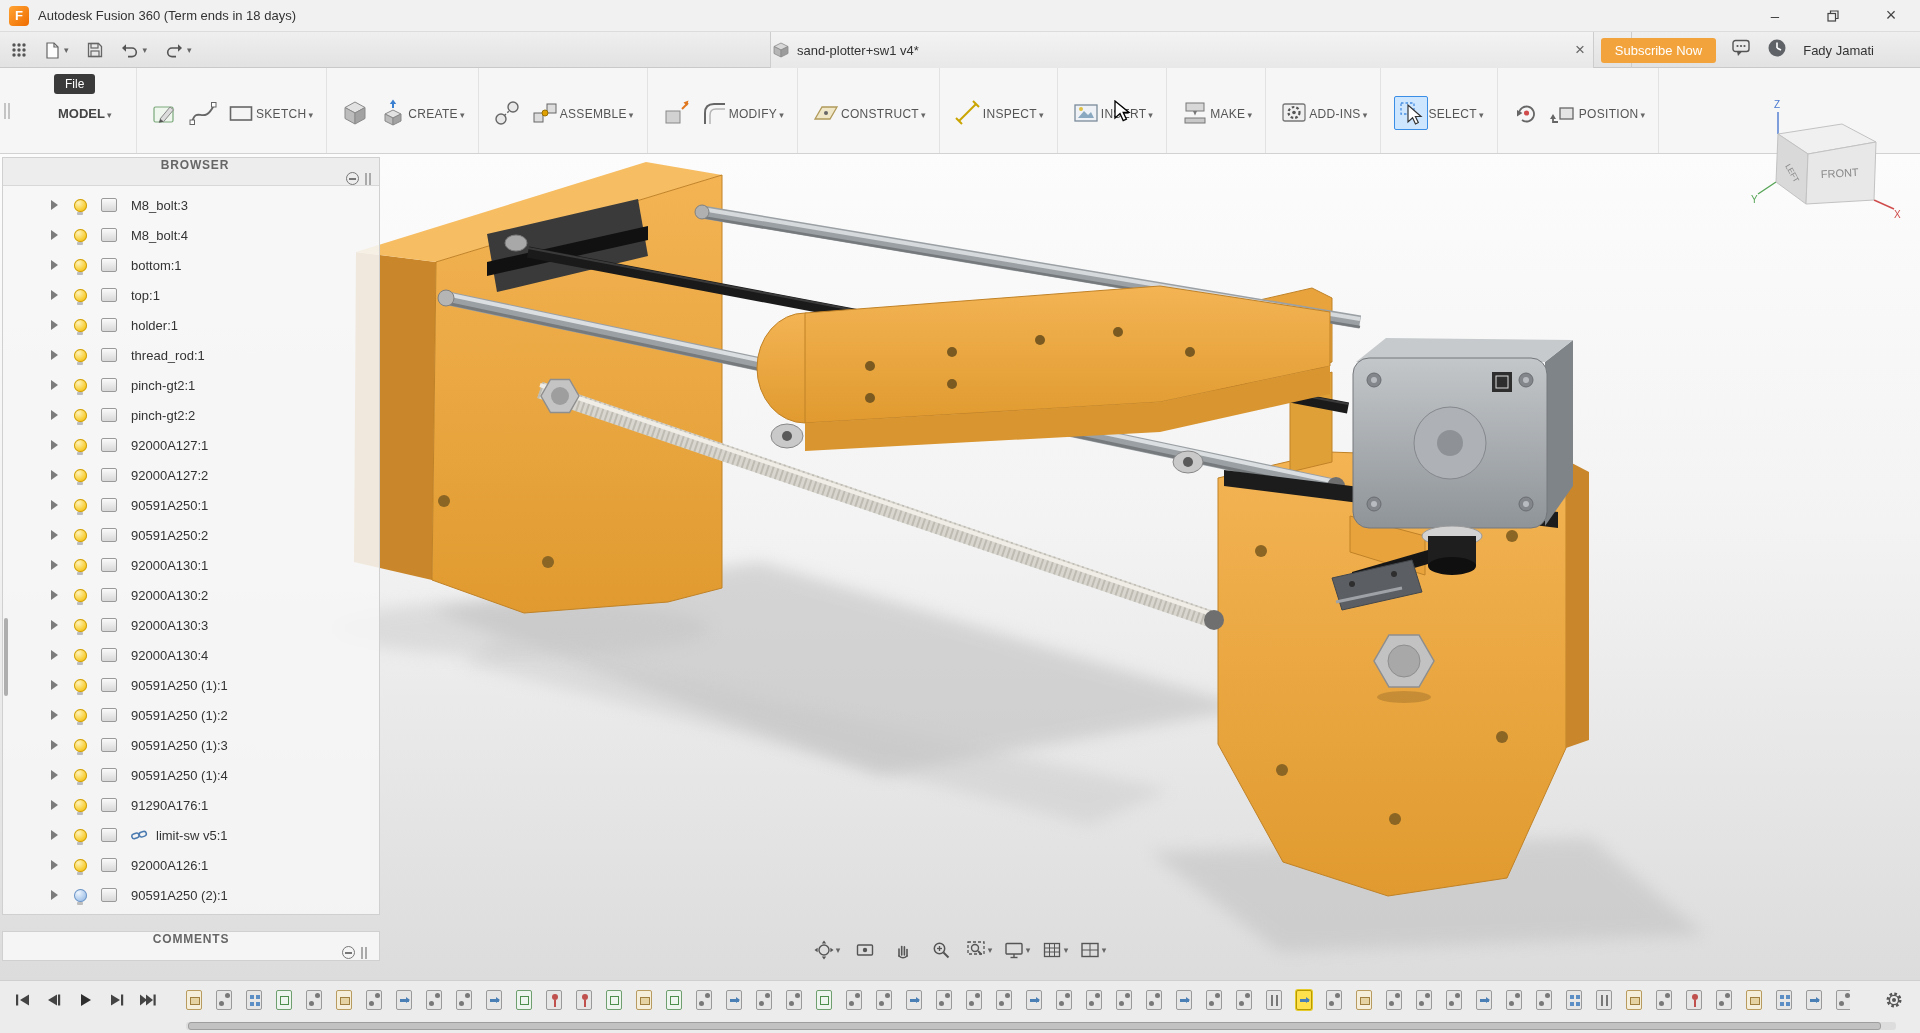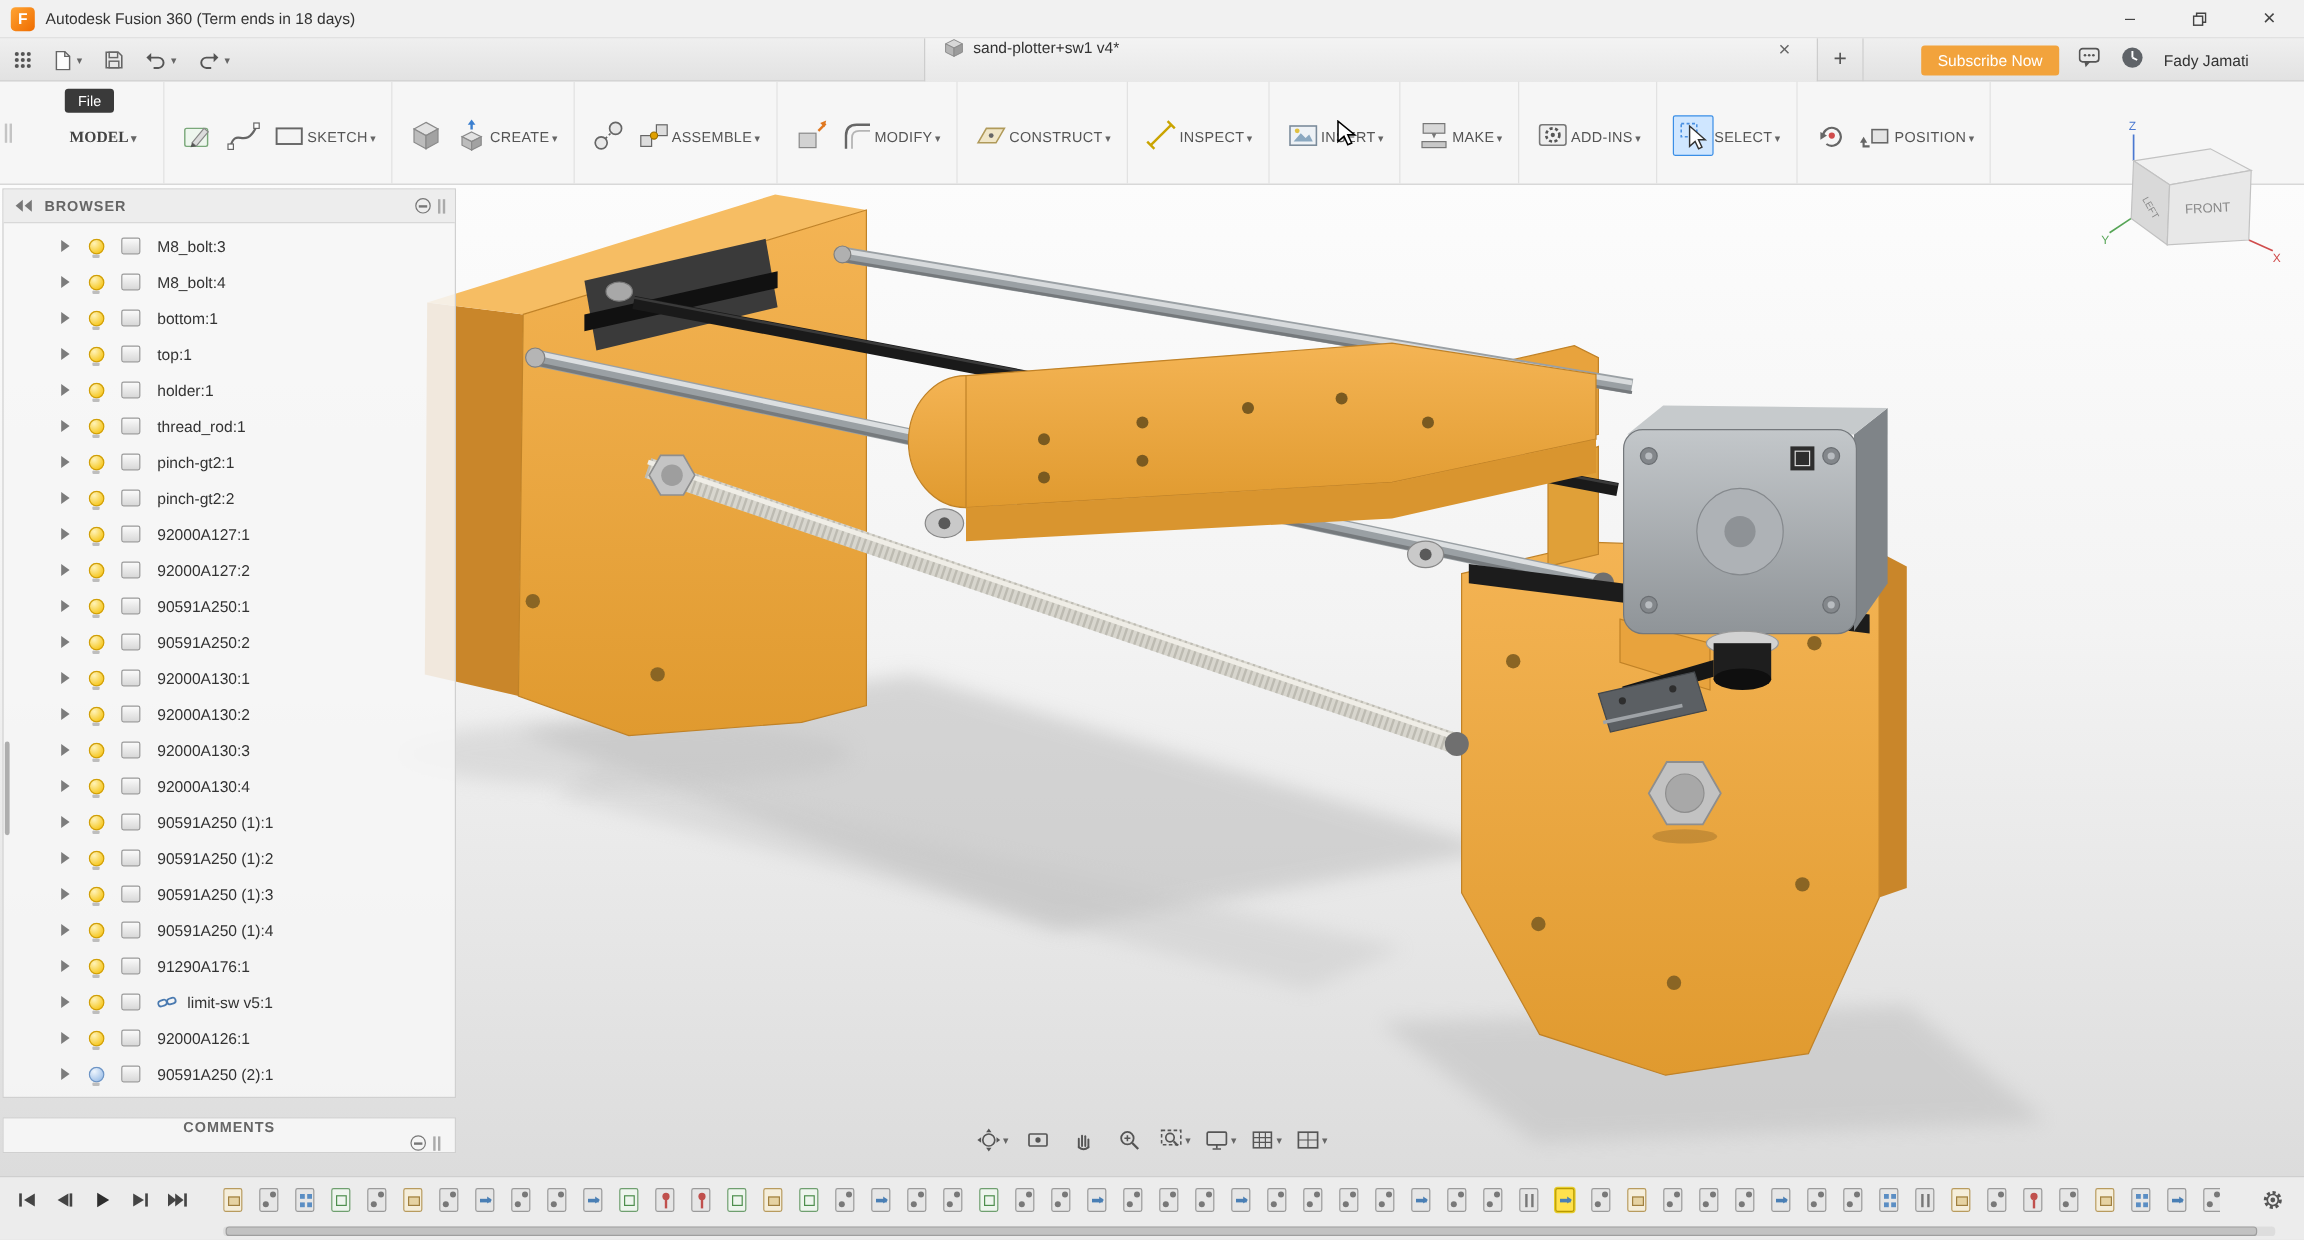--- a/index.html
+++ b/index.html
@@ -12,54 +12,54 @@
   .tb-title { font-size:13px; color:#333; }
   .win-controls { margin-left:auto; display:flex; height:100%; }
   .win-btn { width:58px; height:100%; display:flex; align-items:center; justify-content:center; color:#444; font-size:15px; }
 
   
   .appbar { position:absolute; top:32px; left:0; right:0; height:36px; background:linear-gradient(#efefef,#e2e2e2); border-bottom:1px solid #c9c9c9; }
   .ab-left { position:absolute; left:8px; top:0; height:36px; display:flex; align-items:center; gap:12px; }
   .ab-btn { display:flex; align-items:center; gap:2px; padding:3px; }
   .caret::after { content:"▾"; font-size:9px; color:#666; margin-left:2px; }
   .tab-strip { position:absolute; left:770px; top:0; height:36px; display:flex; }
-  .doc-tab { width:745px; height:36px; display:flex; align-items:flex-start; padding:0 16px; border-left:1px solid #cdcdcd; border-right:1px solid #cdcdcd; background:linear-gradient(#f3f3f3,#e8e8e8); }
+  .doc-tab { width:824px; height:36px; display:flex; align-items:center; padding:0 2px; border-left:1px solid #cdcdcd; border-right:1px solid #cdcdcd; background:linear-gradient(#f3f3f3,#e8e8e8); }
   .doc-tab .title { font-size:13px; color:#333; margin-left:8px; }
   .tab-close { margin-left:auto; font-size:17px; color:#666; padding:0 6px; }
   .new-tab { width:38px; height:36px; display:flex; align-items:center; justify-content:center; font-size:19px; color:#555; border-right:1px solid #cdcdcd; }
   .ab-right { position:absolute; right:46px; top:0; height:36px; display:flex; align-items:center; gap:16px; }
   .subscribe { background:#f2a33c; color:#fff; font-size:13px; padding:5px 14px; border-radius:3px;text-align:right; }
   .user-name { font-size:13px; color:#333; }
 
   
   .toolbar { position:absolute; top:68px; left:0; right:0; height:86px; background:#f6f6f6; border-bottom:1px solid #d2d2d2; display:flex; z-index:3; }
   .tb-grip { width:14px; display:flex; align-items:center; justify-content:center; }
   .tb-grip i { display:block; width:2px; height:16px; background:#c4c4c4; margin:0 1px; }
   .file-area { width:122px; position:relative; }
   .file-tooltip { position:absolute; left:40px; top:6px; background:#3a3a3a; color:#fff; font-size:12px; padding:3px 11px; border-radius:3px; z-index:6; }
-  .ws-select { position:absolute; left:44px; top:38px; font-size:13px; font-weight:bold; color:#444;font-family:Liberation Serif, serif; }
+  .ws-select { position:absolute; left:44px; top:38px; font-size:13px; font-weight:bold; color:#444; }
   .tgroup { display:flex; flex-direction:row; align-items:center; padding:8px 13px 4px; border-left:1px solid #e2e2e2; }
   .tgroup:last-child { border-right:1px solid #e2e2e2; }
   .tg-icons { height:46px; display:flex; align-items:center; gap:8px; }
   .tg-label { font-size:12px; color:#555; margin-top:3px; letter-spacing:.3px; white-space:nowrap; }
   .ticon { display:block; }
   .tool-active { background:#cfe6ff; border:1px solid #3a8ee6; border-radius:2px; padding:1px; }
 
   .mouse-cursor { position:absolute; left:1112px; top:100px; z-index:60; pointer-events:none; }
 
   
   .workspace { position:absolute; top:154px; left:0; width:1920px; height:826px; background:linear-gradient(180deg,#fcfcfc 0%,#f3f3f3 45%,#dcdcdc 100%); }
   .canvas-svg { position:absolute; inset:0; }
 
   
   .viewcube { position:absolute; top:96px; right:16px; width:156px; height:124px; z-index:5; }
 
   
   .browser { position:absolute; left:2px; top:3px; width:378px; height:758px; background:rgba(246,246,246,.88); border:1px solid #d0d0d0; }
-  .panel-header { height:28px; display:flex; align-items:center; padding:0 8px; background:rgba(236,236,236,.92); border-bottom:1px solid #d8d8d8; }
+  .panel-header { height:28px; display:flex; align-items:center; padding:0 8px; background:rgba(236,236,236,.92); border-bottom:1px solid #d8d8d8;flex-direction:column; }
   .panel-header .ph-title { font-size:12px; font-weight:bold; color:#666; letter-spacing:.8px; margin-left:8px; }
   .ph-right { margin-left:auto; display:flex; align-items:center; gap:6px; }
   .circle-ic { width:13px; height:13px; border-radius:50%; border:1.5px solid #777; position:relative; }
   .circle-ic::after { content:""; position:absolute; left:2px; right:2px; top:4.5px; height:2px; background:#777; }
   .grip2 { display:flex; gap:2px; } .grip2 i { width:2px; height:12px; background:#aaa; display:block; }
   .brow-list { padding-top:4px; }
   .brow { height:30px; display:flex; align-items:center; padding-left:48px; gap:0; }
   .tri { width:0; height:0; border-top:5px solid transparent; border-bottom:5px solid transparent; border-left:7px solid #7c7c7c; margin-right:16px; }
   .bulb { width:13px; height:13px; border-radius:50%; background:radial-gradient(circle at 35% 30%, #fff3b8, #f6c61c 72%); box-shadow:inset 0 0 0 1px #cf9e0a; position:relative; margin-right:14px; flex:none; }
   .bulb::after { content:""; position:absolute; left:3px; bottom:-3px; width:6px; height:3px; background:#bdbdbd; border-radius:1px; }

